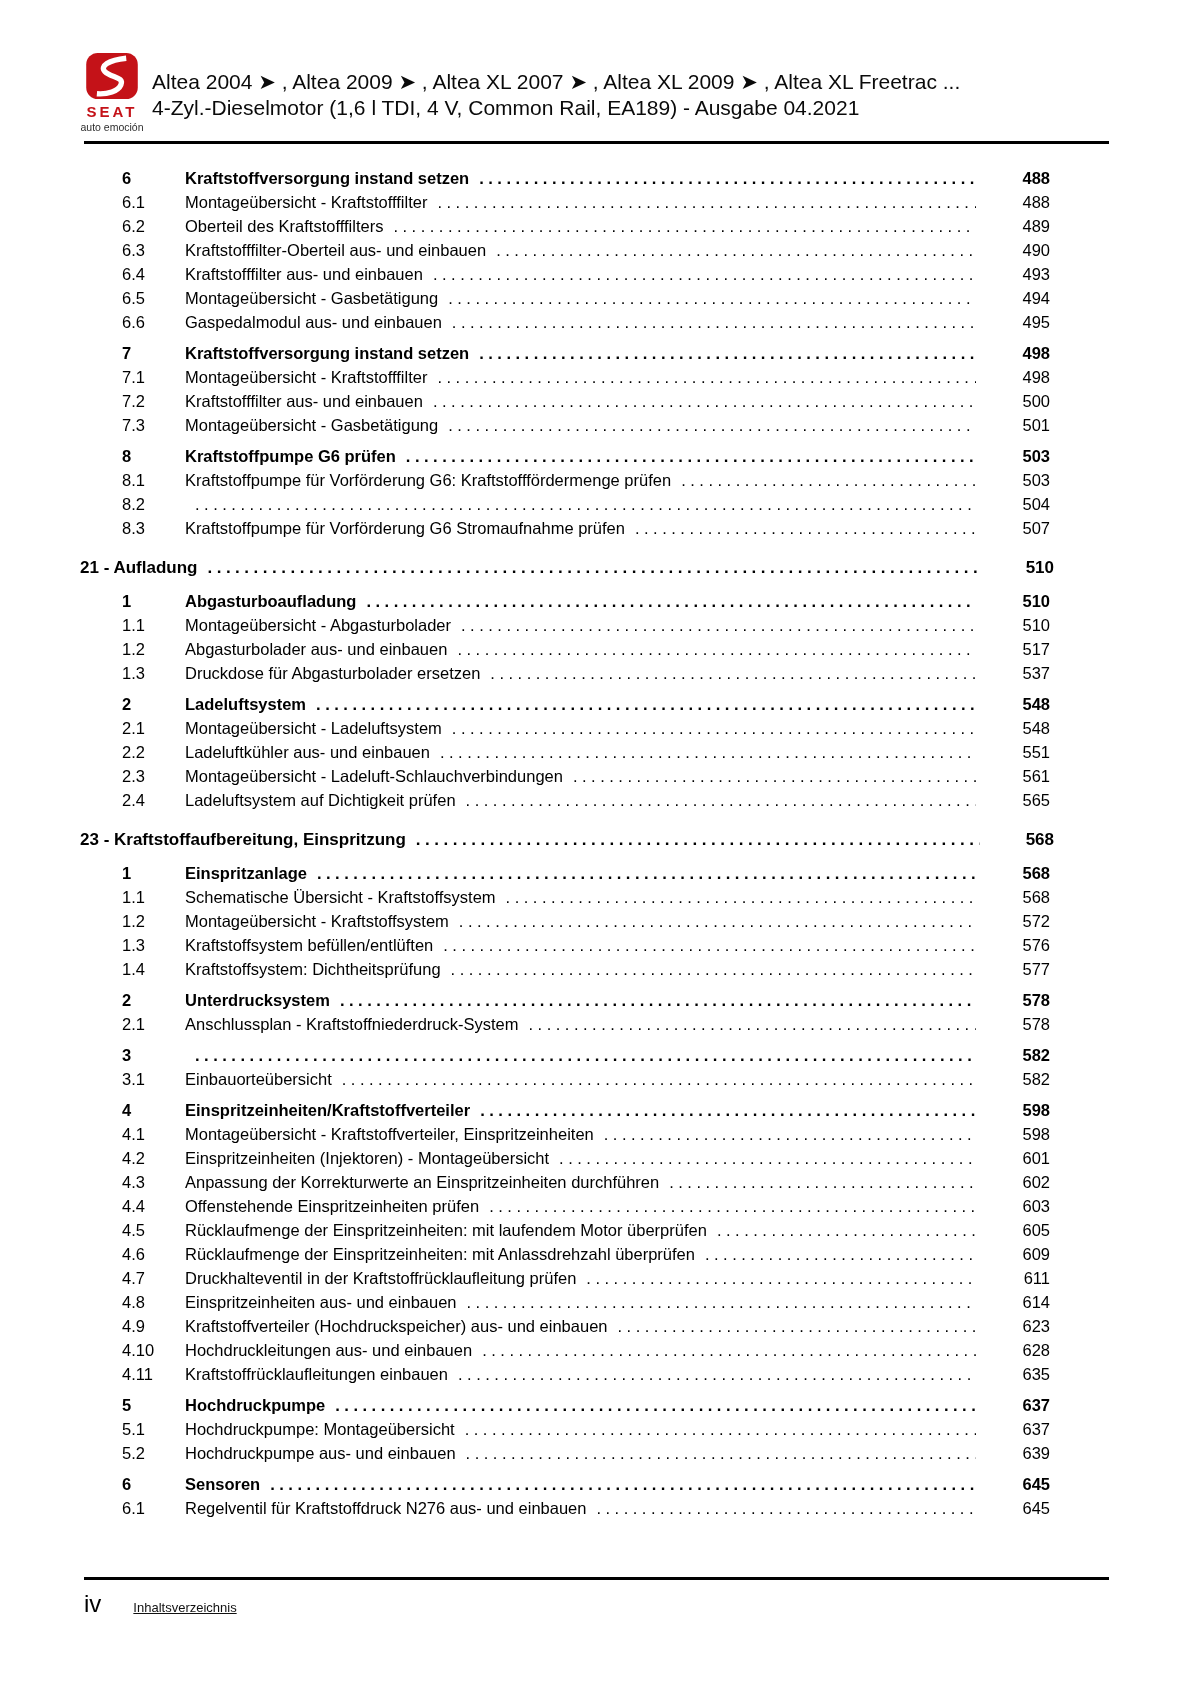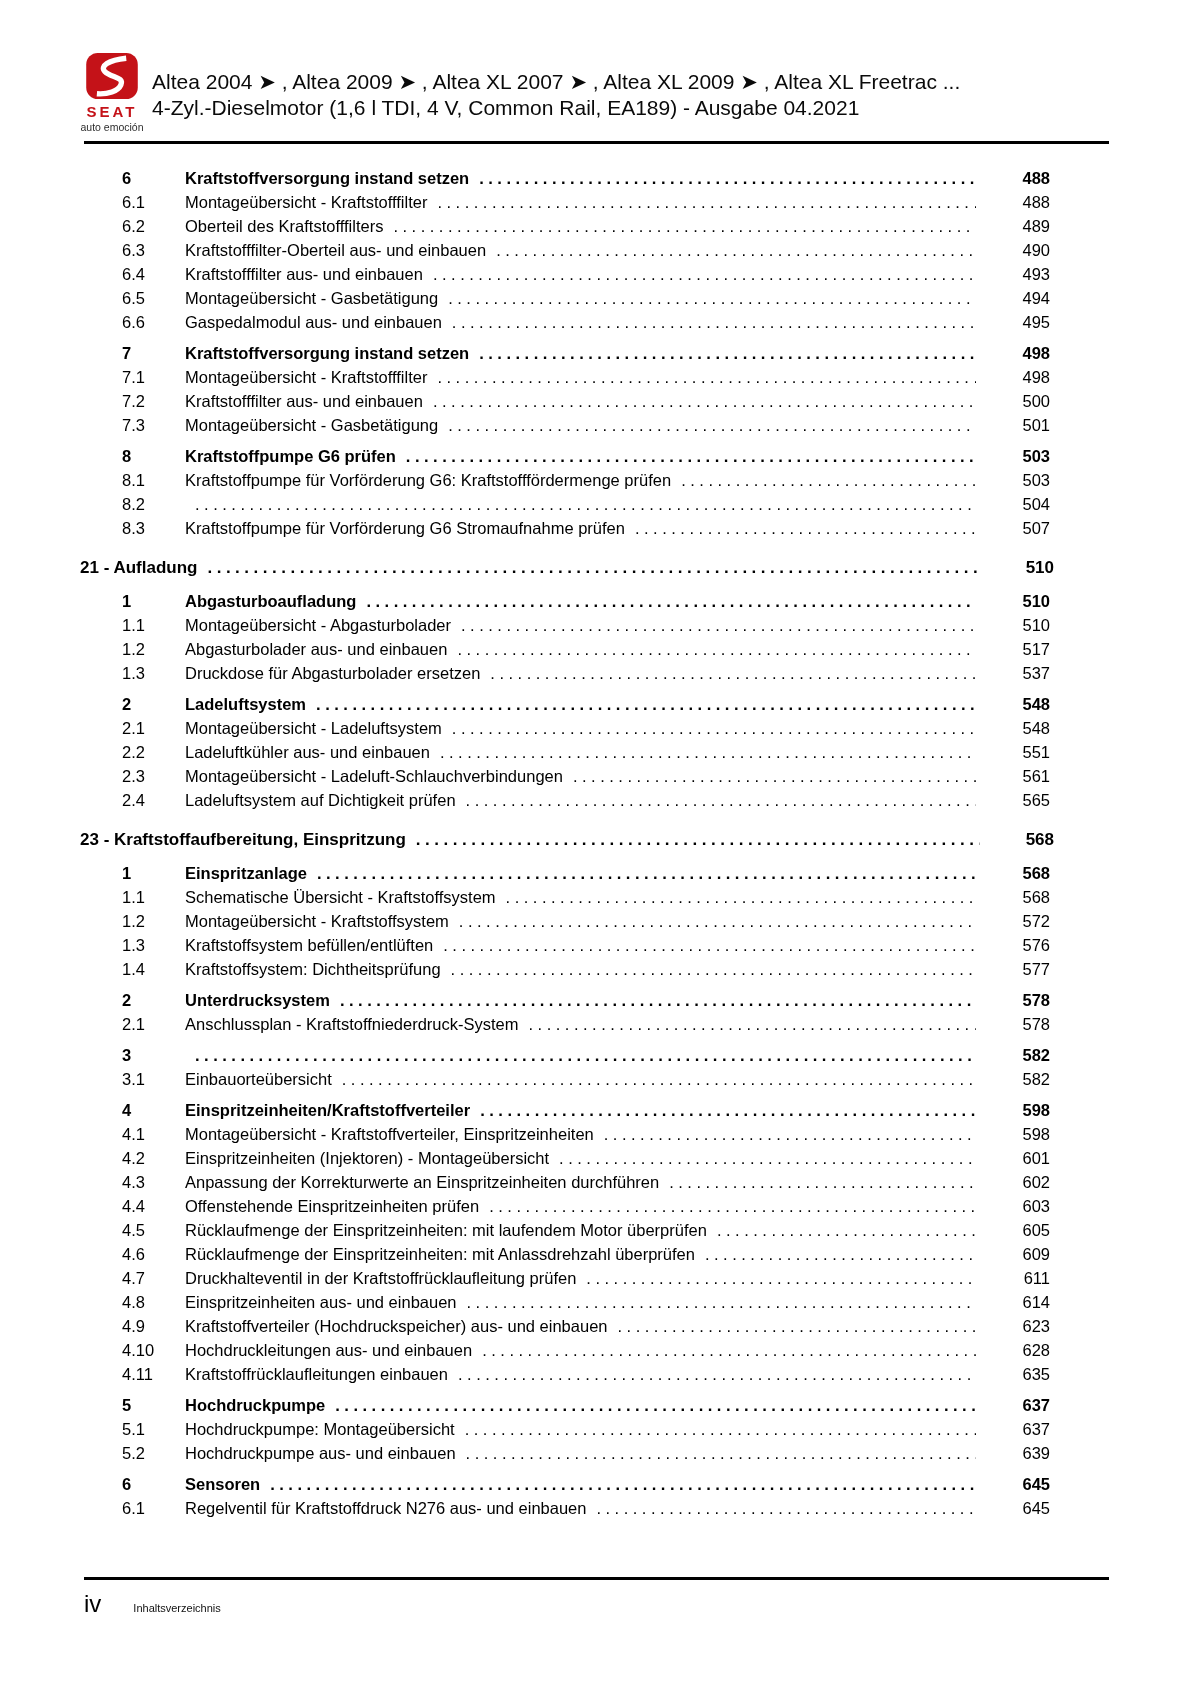--- a/index.html
+++ b/index.html
@@ -38,21 +38,21 @@
     letter-spacing: 4.5px;
     margin: 0 14px 0 10px;
     font-weight: normal;
   }
   .row.section .leader, .row.chapter .leader { font-weight: bold; }
   .page-num { flex: none; width: 60px; text-align: right; }
 
   
   .footer { position: absolute; left: 84px; right: 82px; top: 1577px; border-top: 3px solid #000; padding-top: 12px; display: flex; align-items: baseline; }
   .footer .page-label { font-size: 24px; line-height: 24px; }
-  .footer .footer-text { font-size: 11px; margin-left: 32px; color: #111; }
+  .footer .footer-text { font-size: 13px; margin-left: 32px; color: #111; text-decoration: underline; }
 </style>
 </head>
 <body>
 
 <div class="page">
 
   <div class="header">
     <div class="logo-block">
       <div class="logo-mark">
         <svg width="54" height="48" viewBox="0 0 60 54" aria-hidden="true">

